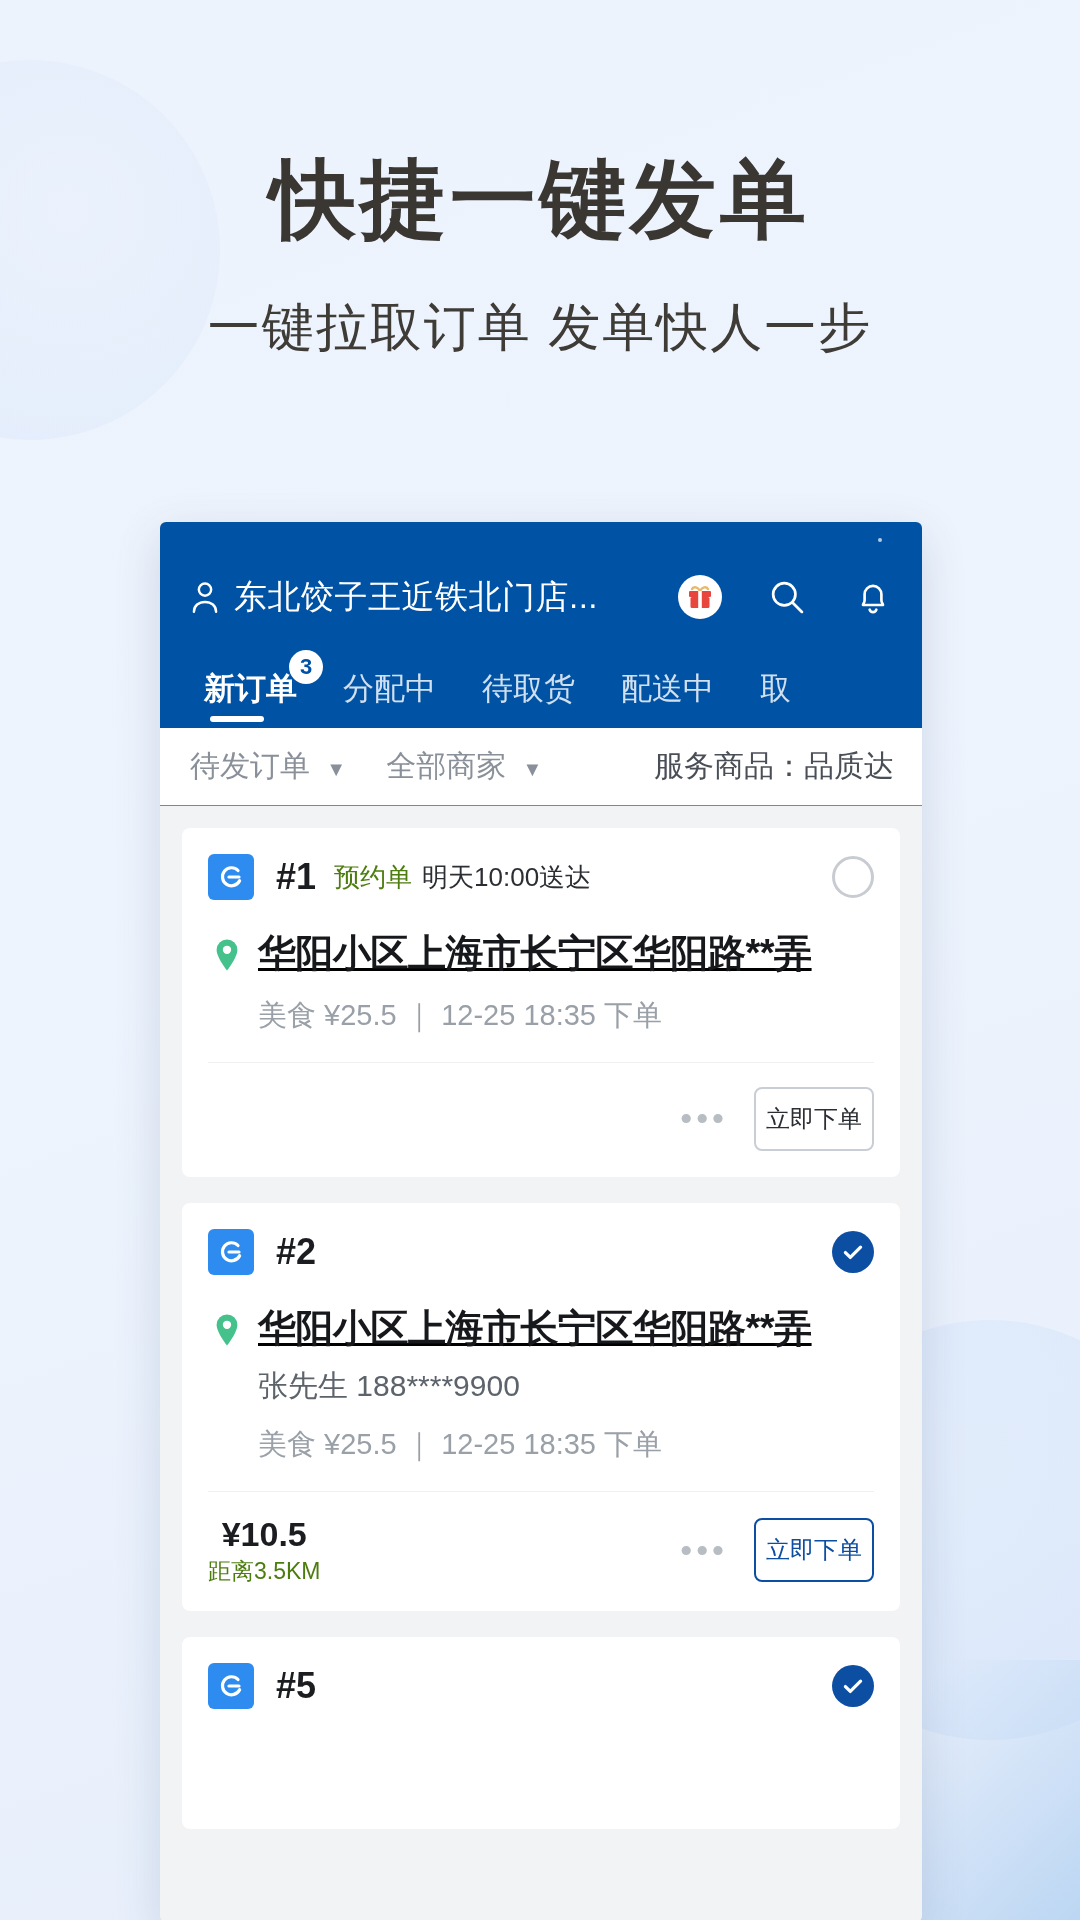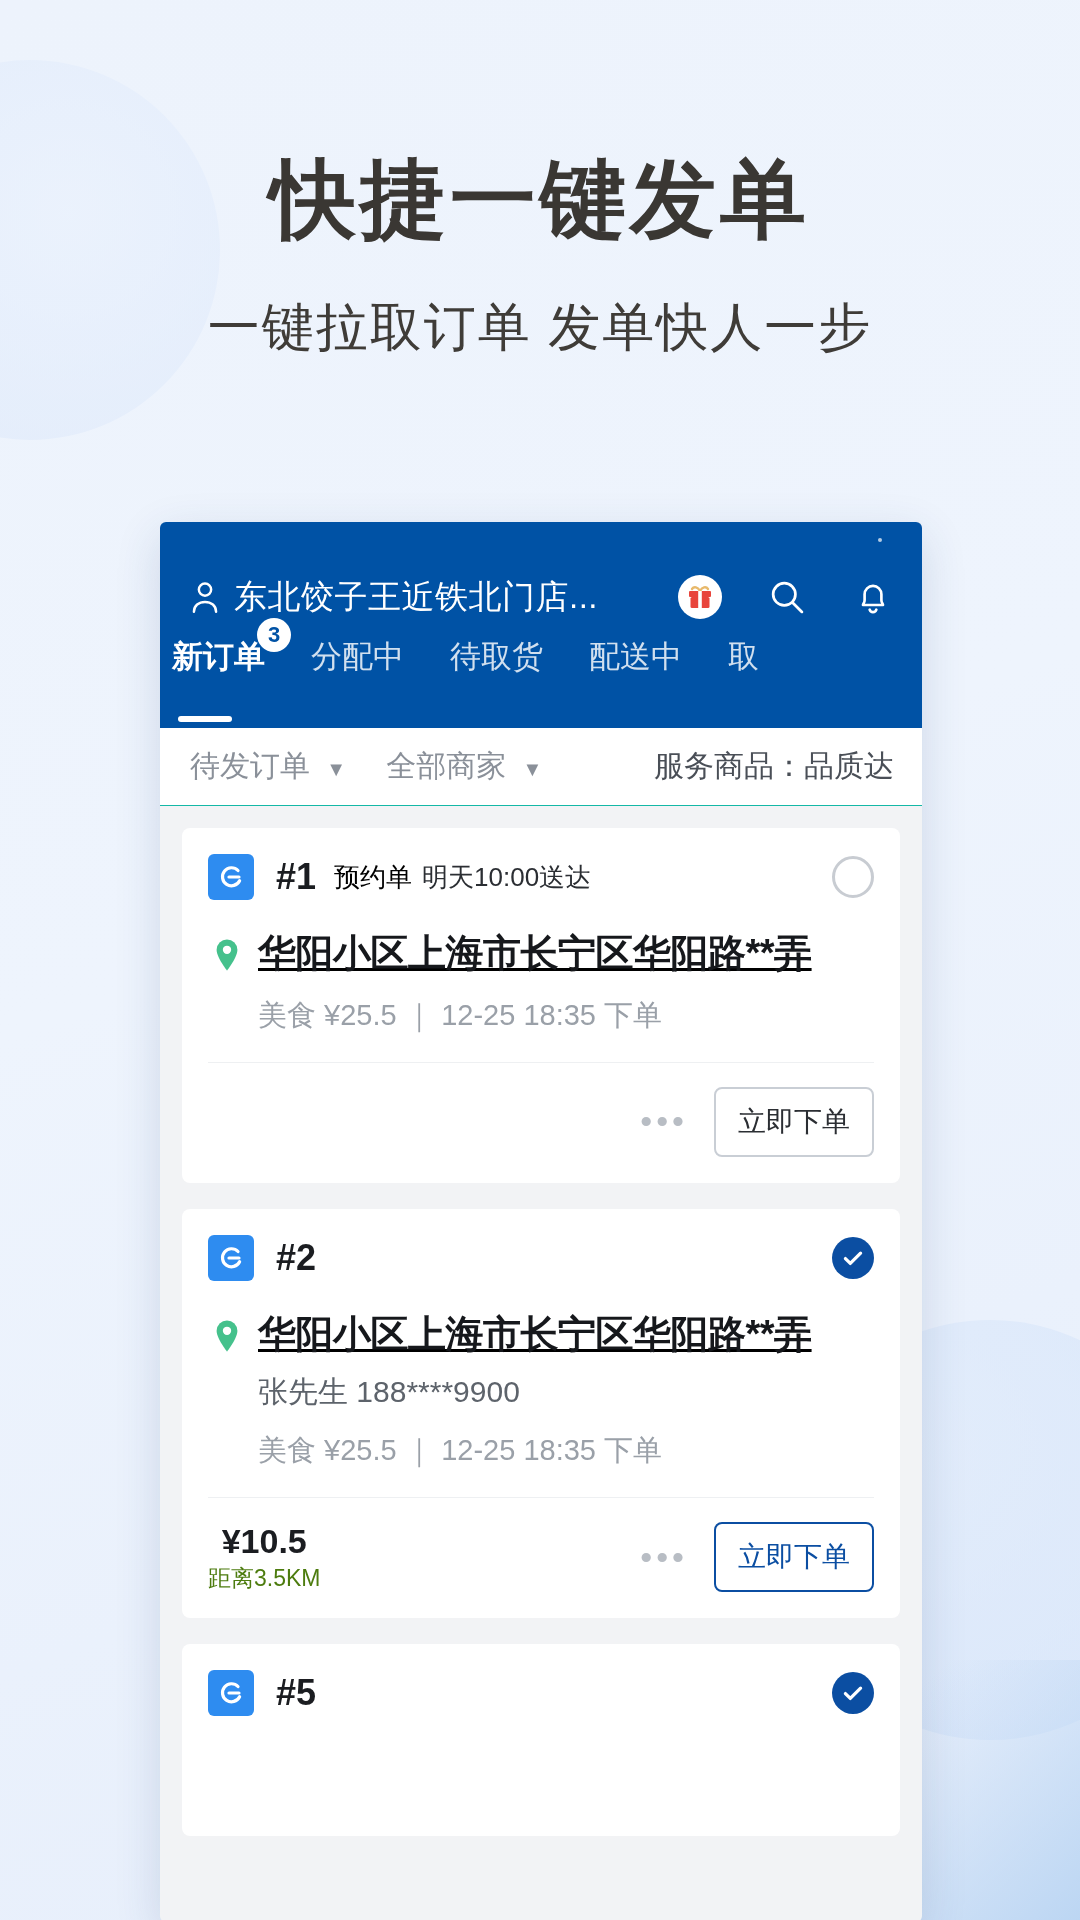--- a/index.html
+++ b/index.html
@@ -33,21 +33,21 @@
     background:rgba(255,255,255,.7);border-radius:50%;}
 
   .nav-store{height:78px;display:flex;align-items:center;padding:0 28px 0 30px;color:#fff;}
   .person-ico{width:30px;height:32px;margin-right:14px;flex:none;}
   .store-name{font-size:33px;letter-spacing:.5px;white-space:nowrap;overflow:hidden;flex:1;}
   .nav-icons{display:flex;align-items:center;gap:44px;margin-left:20px;}
   .gift{width:44px;height:44px;border-radius:50%;background:#fff;display:flex;
     align-items:center;justify-content:center;}
   .icon-btn{width:42px;height:42px;display:flex;align-items:center;justify-content:center;}
 
-  .nav-tabs{display:flex;height:92px;padding:0 0 0 12px;position:relative;}
+  .nav-tabs{display:flex;align-items:flex-end;height:92px;padding:0 0 0 44px;position:relative;}
   .tab{position:relative;color:rgba(255,255,255,.82);font-size:31px;padding:0 0 18px 0;
     margin-right:46px;white-space:nowrap;}
   .tab.active{color:#fff;font-weight:bold;}
   .tab.active:after{content:"";position:absolute;left:6px;bottom:6px;width:54px;height:6px;
     background:#fff;border-radius:3px;}
   .tab .badge{position:absolute;top:-18px;right:-26px;min-width:34px;height:34px;
     border-radius:50%;background:#fff;color:#0052a5;font-size:22px;font-weight:bold;
     display:flex;align-items:center;justify-content:center;}
   .tab-all{position:absolute;right:0;bottom:0;width:104px;height:92px;background:#0052a5;
     display:flex;flex-direction:column;align-items:center;justify-content:flex-end;
@@ -59,38 +59,38 @@
   .filter{font-size:30px;color:#8a9099;margin-right:40px;white-space:nowrap;}
   .filter .caret{font-size:20px;margin-left:8px;}
   .filter-right{margin-left:auto;font-size:30px;color:#4a4f57;white-space:nowrap;}
 
   .list{padding:22px 22px 0 22px;}
   .card{background:#fff;border-radius:8px;margin-bottom:26px;padding:26px 26px 0 26px;}
   .card-top{display:flex;align-items:center;}
   .eleme{width:46px;height:46px;border-radius:6px;background:#2e8cf0;
     display:flex;align-items:center;justify-content:center;margin-right:22px;flex:none;}
   .order-no{font-size:36px;font-weight:bold;color:#1b1d21;margin-right:18px;}
-  .tag-book{font-size:26px;color:#000000;margin-right:10px;}
+  .tag-book{font-size:26px;color:#4d7c0f;margin-right:10px;}
   .sched{font-size:26px;color:#2b2e33;}
   .check{margin-left:auto;width:42px;height:42px;border-radius:50%;border:3px solid #c8ccd2;}
   .check.on{border:none;background:#0b4ea2;display:flex;align-items:center;justify-content:center;}
 
   .addr-row{display:flex;align-items:flex-start;margin-top:30px;text-decoration:underline;}
   .pin{width:26px;height:34px;margin:8px 18px 0 6px;flex:none;}
   .addr{font-size:38px;font-weight:bold;color:#16181c;line-height:1.25;letter-spacing:-.5px;}
   .contact{font-size:30px;color:#5d636b;margin:14px 0 0 50px;}
   .meta{font-size:29px;color:#9aa0a8;margin:18px 0 0 50px;}
 
   .card-foot{display:flex;align-items:center;margin-top:26px;border-top:1px solid #eef0f2;
     padding:24px 0 26px 0;}
   .price-wrap{line-height:1.1;}
   .price{font-size:34px;font-weight:bold;color:#1b1d21;text-align:center;}
   .dist{font-size:23px;color:#4d7c0f;margin-top:6px;}
   .dots{margin-left:auto;color:#b8bdc4;font-size:34px;letter-spacing:4px;margin-right:26px;}
-  .btn-order{border:2px solid #c9ced5;border-radius:8px;padding:14px 22px;font-size:28px;
+  .btn-order{border:2px solid #c9ced5;border-radius:8px;padding:14px 10px;font-size:24px;
     color:#2b2e33;}
   .btn-order.primary{border-color:#0b4ea2;color:#0b4ea2;}
 </style>
 </head>
 <body>
 
 <div class="bg-blob-2"></div>
 <div class="bg-blob-1"></div>
 <div class="bg-corner"></div>
 

